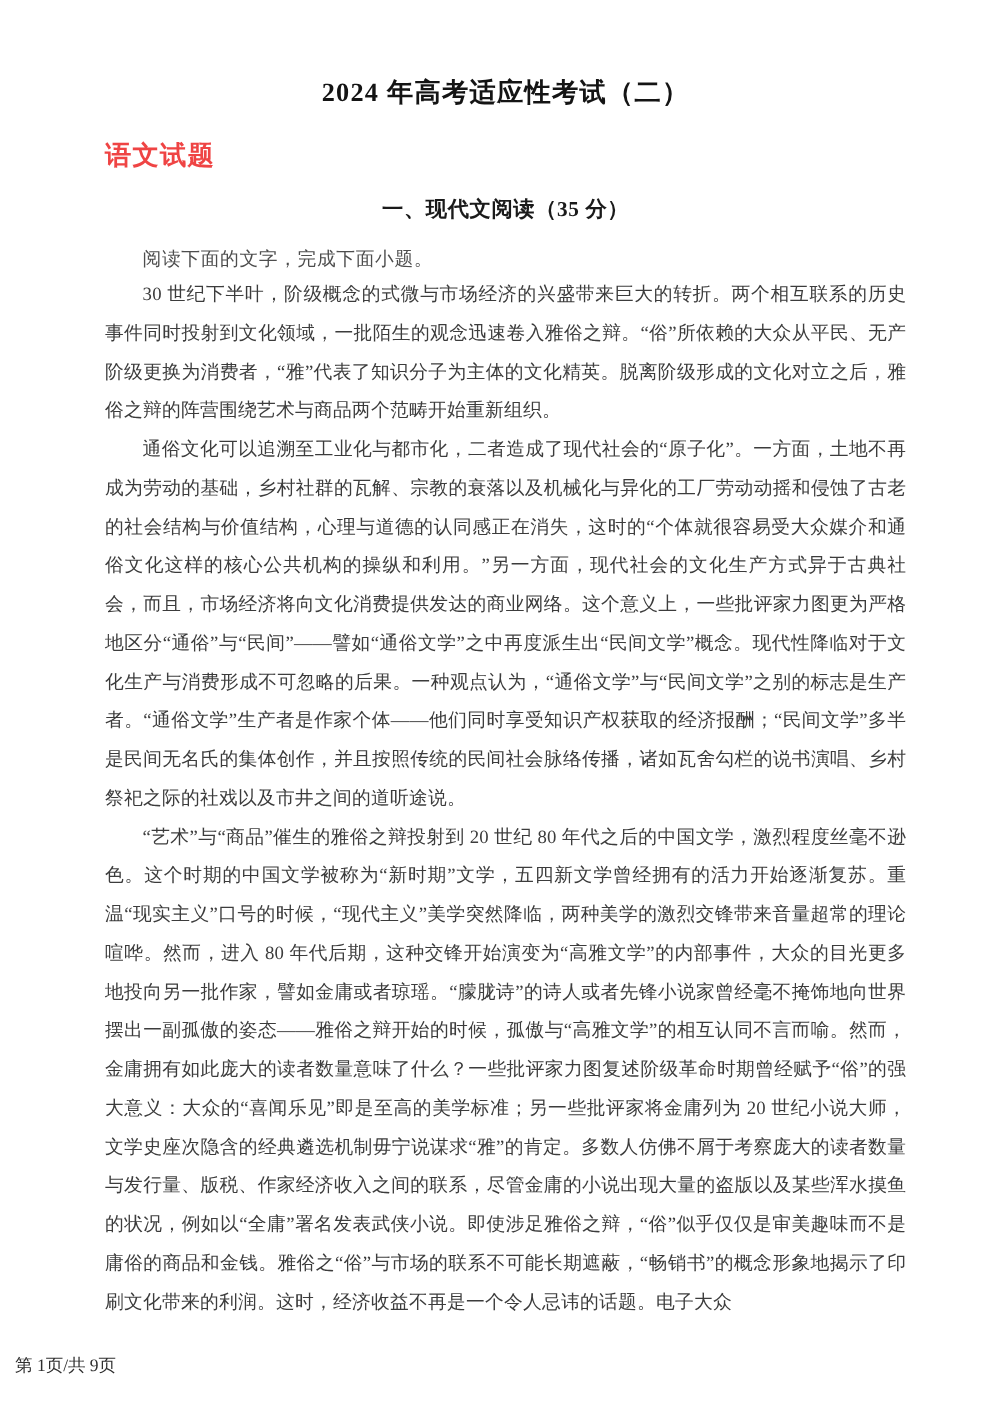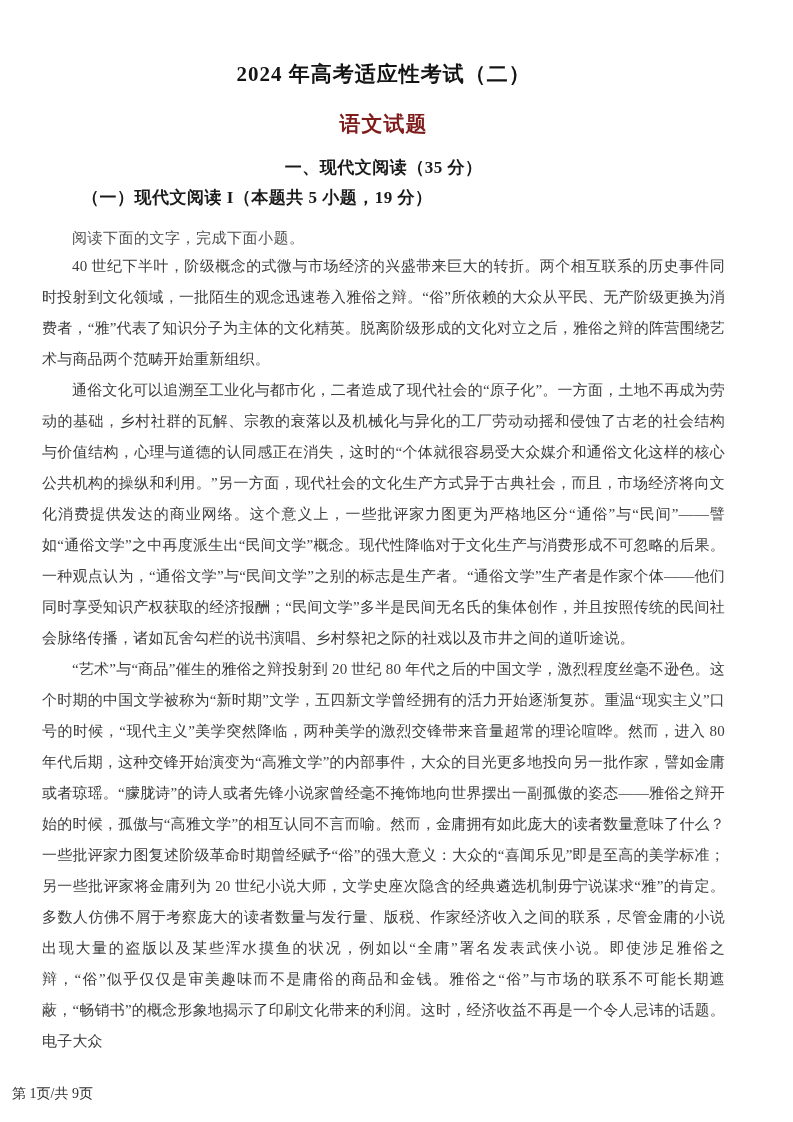--- a/index.html
+++ b/index.html
@@ -8,35 +8,34 @@
     height: 1122px;
     background: #ffffff;
     overflow: hidden;
     font-family: "Liberation Serif", "DejaVu Serif", serif;
   }
   .page {
     position: relative;
     width: 793px;
     height: 1122px;
     background: #ffffff;
-    padding: 58px 68px 0 42px;
+    padding: 58px 68px 0 84px;
   }
   .title-line1 {
     text-align: center;
     font-size: 21px;
     font-weight: bold;
     color: #141414;
     line-height: 32px;
     letter-spacing: 1px;
   }
   .title-line2 {
-    text-align: center;
     font-size: 21px;
     font-weight: bold;
-    color: #7f1d1d;
+    color: #ef4444;
     line-height: 32px;
     letter-spacing: 1px;
     margin-top: 18px;
   }
   .section-heading {
     font-size: 17px;
     font-weight: bold;
     color: #1a1a1a;
     line-height: 28px;
     margin-top: 14px;
@@ -86,25 +85,24 @@
 <body>
 
 <div class="page">
 
   <h1 class="title-line1">2024 年高考适应性考试（二）</h1>
 
   <h2 class="title-line2">语文试题</h2>
 
   <h3 class="section-heading">一、现代文阅读（35 分）</h3>
 
-  <h4 class="subsection-heading">（一）现代文阅读 I（本题共 5 小题，19 分）</h4>
 
   <p class="instruction">阅读下面的文字，完成下面小题。</p>
 
-  <p class="body-paragraph">40 世纪下半叶，阶级概念的式微与市场经济的兴盛带来巨大的转折。两个相互联系的历史事件同时投射到文化领域，一批陌生的观念迅速卷入雅俗之辩。“俗”所依赖的大众从平民、无产阶级更换为消费者，“雅”代表了知识分子为主体的文化精英。脱离阶级形成的文化对立之后，雅俗之辩的阵营围绕艺术与商品两个范畴开始重新组织。</p>
+  <p class="body-paragraph">30 世纪下半叶，阶级概念的式微与市场经济的兴盛带来巨大的转折。两个相互联系的历史事件同时投射到文化领域，一批陌生的观念迅速卷入雅俗之辩。“俗”所依赖的大众从平民、无产阶级更换为消费者，“雅”代表了知识分子为主体的文化精英。脱离阶级形成的文化对立之后，雅俗之辩的阵营围绕艺术与商品两个范畴开始重新组织。</p>
 
   <p class="body-paragraph">通俗文化可以追溯至工业化与都市化，二者造成了现代社会的“原子化”。一方面，土地不再成为劳动的基础，乡村社群的瓦解、宗教的衰落以及机械化与异化的工厂劳动动摇和侵蚀了古老的社会结构与价值结构，心理与道德的认同感正在消失，这时的“个体就很容易受大众媒介和通俗文化这样的核心公共机构的操纵和利用。”另一方面，现代社会的文化生产方式异于古典社会，而且，市场经济将向文化消费提供发达的商业网络。这个意义上，一些批评家力图更为严格地区分“通俗”与“民间”——譬如“通俗文学”之中再度派生出“民间文学”概念。现代性降临对于文化生产与消费形成不可忽略的后果。一种观点认为，“通俗文学”与“民间文学”之别的标志是生产者。“通俗文学”生产者是作家个体——他们同时享受知识产权获取的经济报酬；“民间文学”多半是民间无名氏的集体创作，并且按照传统的民间社会脉络传播，诸如瓦舍勾栏的说书演唱、乡村祭祀之际的社戏以及市井之间的道听途说。</p>
 
   <p class="body-paragraph">“艺术”与“商品”催生的雅俗之辩投射到 20 世纪 80 年代之后的中国文学，激烈程度丝毫不逊色。这个时期的中国文学被称为“新时期”文学，五四新文学曾经拥有的活力开始逐渐复苏。重温“现实主义”口号的时候，“现代主义”美学突然降临，两种美学的激烈交锋带来音量超常的理论喧哗。然而，进入 80 年代后期，这种交锋开始演变为“高雅文学”的内部事件，大众的目光更多地投向另一批作家，譬如金庸或者琼瑶。“朦胧诗”的诗人或者先锋小说家曾经毫不掩饰地向世界摆出一副孤傲的姿态——雅俗之辩开始的时候，孤傲与“高雅文学”的相互认同不言而喻。然而，金庸拥有如此庞大的读者数量意味了什么？一些批评家力图复述阶级革命时期曾经赋予“俗”的强大意义：大众的“喜闻乐见”即是至高的美学标准；另一些批评家将金庸列为 20 世纪小说大师，文学史座次隐含的经典遴选机制毋宁说谋求“雅”的肯定。多数人仿佛不屑于考察庞大的读者数量与发行量、版税、作家经济收入之间的联系，尽管金庸的小说出现大量的盗版以及某些浑水摸鱼的状况，例如以“全庸”署名发表武侠小说。即使涉足雅俗之辩，“俗”似乎仅仅是审美趣味而不是庸俗的商品和金钱。雅俗之“俗”与市场的联系不可能长期遮蔽，“畅销书”的概念形象地揭示了印刷文化带来的利润。这时，经济收益不再是一个令人忌讳的话题。电子大众</p>
 
   <div class="footer">第 1页/共 9页</div>
 
 </div>
 
 </body></html>

